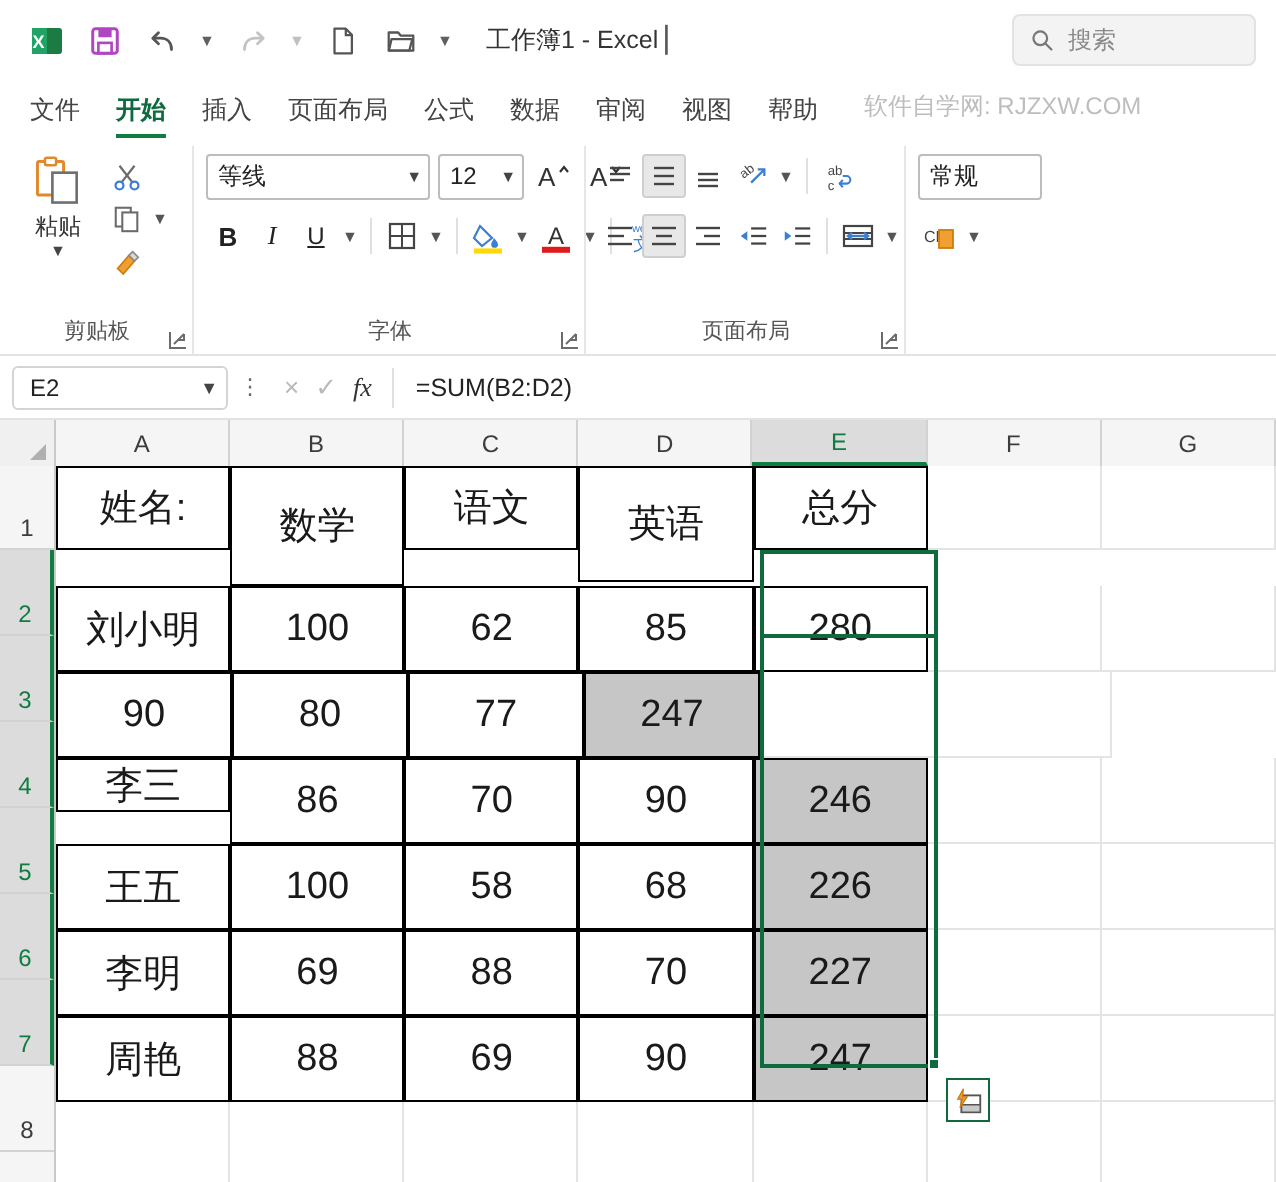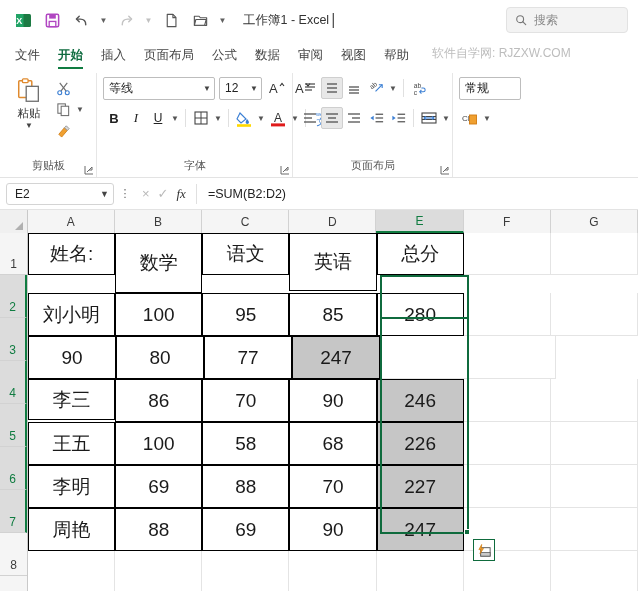--- a/index.html
+++ b/index.html
@@ -646,38 +646,38 @@
       <div class="cell tbl-cell" style="height:42px">语文</div>
       <div class="cell tbl-cell" style="height:58px">英语</div>
       <div class="cell tbl-cell" style="height:42px">总分</div>
       <div class="cell empty" style="height:42px"></div>
       <div class="cell empty" style="height:42px"></div>
     </div>
 
     <div class="gridrow">
       <div class="cell tbl-cell" style="height:43px">刘小明</div>
       <div class="cell tbl-cell" style="height:43px">100</div>
-      <div class="cell tbl-cell" style="height:43px">95</div>
+      <div class="cell tbl-cell" style="height:43px">62</div>
       <div class="cell tbl-cell" style="height:43px">85</div>
       <div class="cell tbl-cell" style="height:43px">280</div>
       <div class="cell empty" style="height:43px"></div>
       <div class="cell empty" style="height:43px"></div>
     </div>
 
     <div class="gridrow">
       <div class="cell tbl-cell" style="height:43px">90</div>
       <div class="cell tbl-cell" style="height:43px">80</div>
       <div class="cell tbl-cell" style="height:43px">77</div>
       <div class="cell tbl-cell gray" style="height:43px">247</div>
       <div class="cell empty" style="height:43px"></div>
       <div class="cell empty" style="height:43px"></div>
     </div>
 
     <div class="gridrow">
-      <div class="cell tbl-cell" style="height:41px">李三</div>
+      <div class="cell tbl-cell" style="height:27px">李三</div>
       <div class="cell tbl-cell" style="height:43px">86</div>
       <div class="cell tbl-cell" style="height:43px">70</div>
       <div class="cell tbl-cell" style="height:43px">90</div>
       <div class="cell tbl-cell gray" style="height:43px">246</div>
       <div class="cell empty" style="height:43px"></div>
       <div class="cell empty" style="height:43px"></div>
     </div>
 
     <div class="gridrow">
       <div class="cell tbl-cell" style="height:43px">王五</div>

